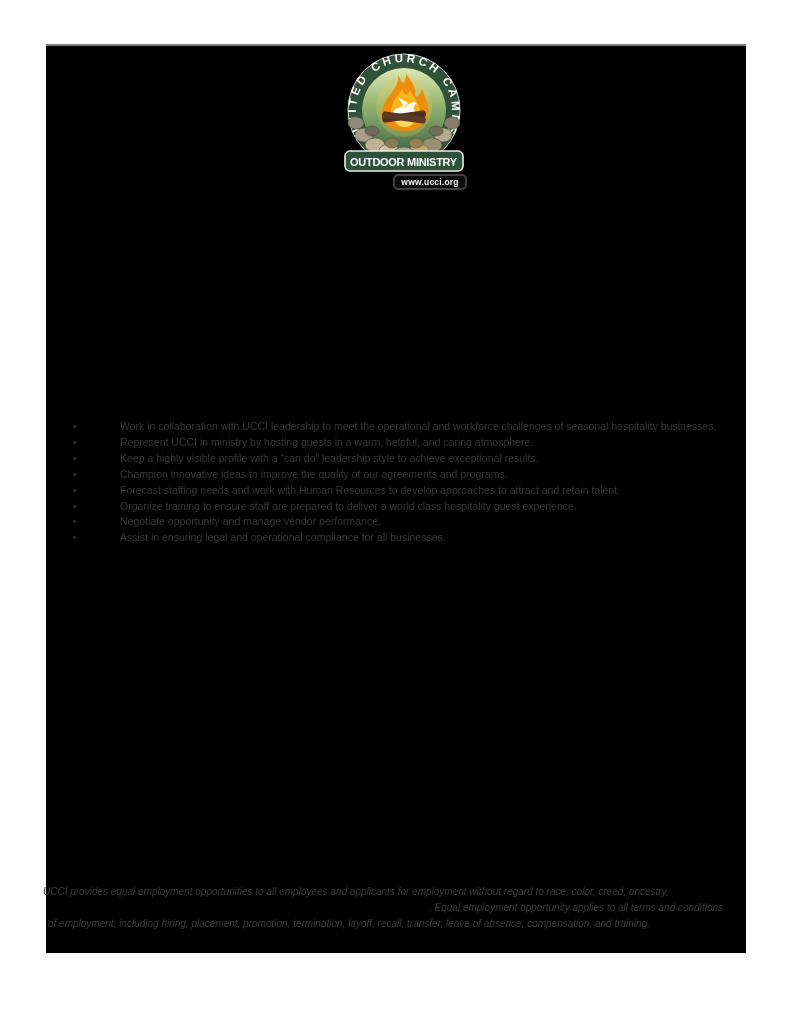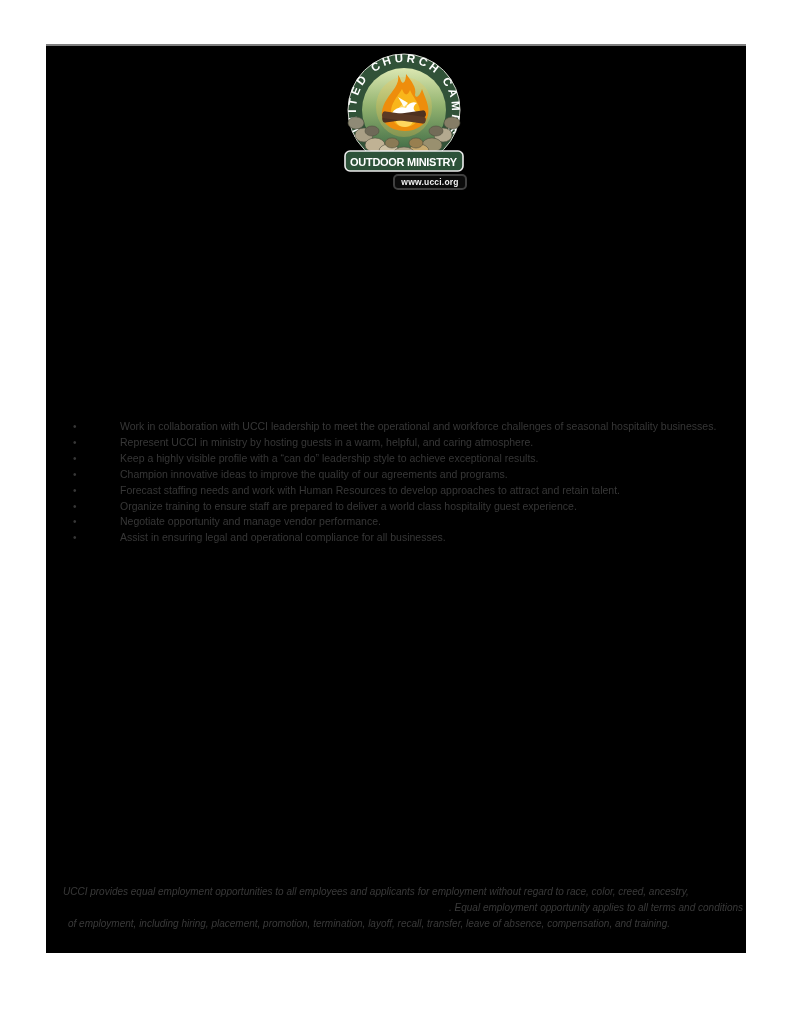--- a/index.html
+++ b/index.html
@@ -23,21 +23,21 @@
   .bullets{
     position:absolute;left:24px;top:373px;width:665px;
     color:#373737;font-size:10.5px;line-height:15.9px;
   }
   .bullet-item{display:flex;}
   .dot{width:23px;padding-left:3px;box-sizing:border-box;flex:none;font-size:10px;}
   .btxt{flex:1;white-space:nowrap;margin-left:27px;}
   
   .footer{
     position:absolute;left:-3px;top:838px;width:706px;
-    color:#3a3a3a;font-size:10px;font-style:italic;line-height:15.9px;margin-left:20px;
+    color:#3a3a3a;font-size:10px;font-style:italic;line-height:15.9px;
   }
   .fline{white-space:nowrap;}
   .ind3{padding-left:144px;}
   .ind4{padding-left:386px;}
   .ind5{padding-left:5px;}
 </style>
 </head>
 <body>
 
 <div class="page">

